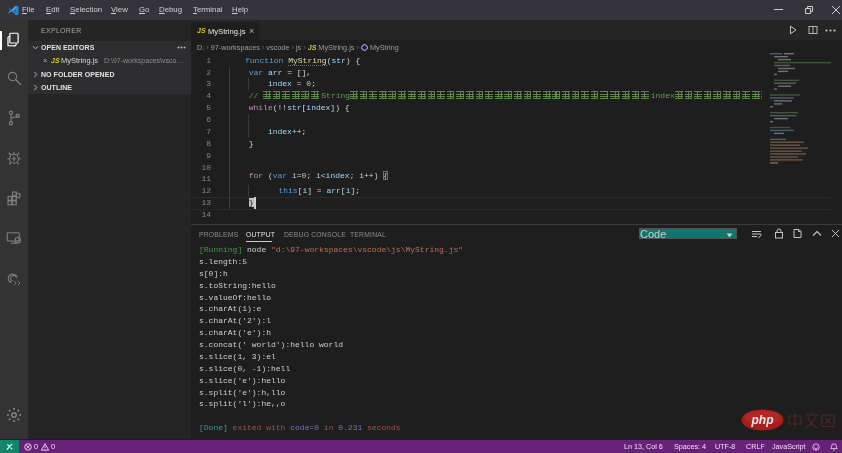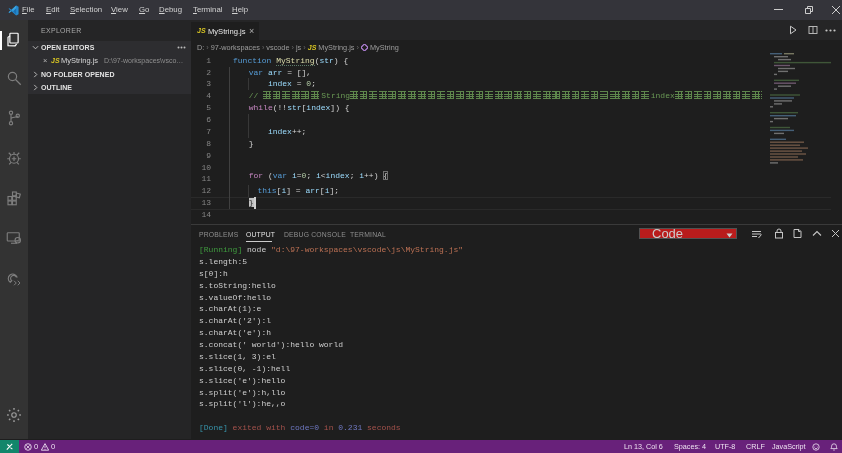--- a/index.html
+++ b/index.html
@@ -178,41 +178,41 @@
           <circle cx="1.5" cy="1.5" r="1.1" fill="#c5c5c5"></circle>
           <circle cx="5.5" cy="1.5" r="1.1" fill="#c5c5c5"></circle>
           <circle cx="9.5" cy="1.5" r="1.1" fill="#c5c5c5"></circle>
         </svg>
   </div>
   <div id="crumbs">D: <span style="color:#6a6a6a">›</span> 97-workspaces <span style="color:#6a6a6a">›</span> vscode <span style="color:#6a6a6a">›</span> js <span style="color:#6a6a6a">›</span> <span class="jsbadge">JS</span> MyString.js <span style="color:#6a6a6a">›</span> <svg width="7" height="7" style="vertical-align:-1px">
           <rect x="1" y="1" width="5" height="5" transform="rotate(45 3.5 3.5)" fill="none" stroke="#b180d7" stroke-width="1.2"></rect>
         </svg> MyString</div>
   <div id="codearea">
         <div class="ln" style="top:0.70px;left:0">1</div>
-        <div class="cl" style="top:0.70px;left:42px"><span class="kb">function</span> <span class="fn" style="border-bottom:1px dotted #5a7a6a">MyString</span>(<span class="vr">str</span>) {</div>
+        <div class="cl" style="top:0.70px;left:54px"><span class="kb">function</span> <span class="fn" style="border-bottom:1px dotted #5a7a6a">MyString</span>(<span class="vr">str</span>) {</div>
         <div class="ln" style="top:12.57px;left:0">2</div>
         <div class="cl" style="top:12.57px;left:38.5px">    <span class="kb">var</span> <span class="vr">arr</span> = [],</div>
         <div class="ln" style="top:24.44px;left:0">3</div>
         <div class="cl" style="top:24.44px;left:38.5px">        <span class="vr">index</span> = <span class="nm">0</span>;</div>
         <div class="ln" style="top:36.31px;left:0">4</div>
         <div class="cl" style="top:36.31px;left:38.5px">    <span class="cm">// <span class="cj" style="width:58.2px"></span>String<span class="cj" style="width:58.2px"></span><span class="cj" style="width:9.7px"></span><span class="cj" style="width:194.0px"></span><span class="cj" style="width:9.7px"></span><span class="cj" style="width:29.1px"></span>index<span class="cj" style="width:87.3px"></span></span></div>
         <div class="ln" style="top:48.18px;left:0">5</div>
         <div class="cl" style="top:48.18px;left:38.5px">    <span class="kp">while</span>(!!<span class="vr">str</span>[<span class="vr">index</span>]) {</div>
         <div class="ln" style="top:60.05px;left:0">6</div>
         <div class="ln" style="top:71.92px;left:0">7</div>
         <div class="cl" style="top:71.92px;left:38.5px">        <span class="vr">index</span>++;</div>
         <div class="ln" style="top:83.79px;left:0">8</div>
         <div class="cl" style="top:83.79px;left:38.5px">    }</div>
         <div class="ln" style="top:95.66px;left:0">9</div>
         <div class="cl" style="top:95.66px;left:38.5px"></div>
         <div class="ln" style="top:107.53px;left:0">10</div>
         <div class="ln" style="top:119.40px;left:0">11</div>
         <div class="cl" style="top:116px;left:38.5px">    <span class="kp">for</span> (<span class="kb">var</span> <span class="vr">i</span>=<span class="nm">0</span>; <span class="vr">i</span>&lt;<span class="vr">index</span>; <span class="vr">i</span>++) <span style="outline:1px solid #707070;outline-offset:-1px">{</span></div>
         <div class="ln" style="top:131.27px;left:0">12</div>
-        <div class="cl" style="top:131.27px;left:28px">        <span class="kb">this</span>[<span class="vr">i</span>] = <span class="vr">arr</span>[<span class="vr">i</span>];</div>
+        <div class="cl" style="top:131.27px;left:49px">        <span class="kb">this</span>[<span class="vr">i</span>] = <span class="vr">arr</span>[<span class="vr">i</span>];</div>
         <div class="ln" style="top:143.14px;left:0">13</div>
         <div class="cl" style="top:143.14px;left:38.5px">    <span style="background:#c2c2c2;color:#2b2b2b">}</span></div>
         <div class="ln" style="top:155.01px;left:0">14</div>
         <div class="cl" style="top:155.01px;left:38.5px"></div>
         <div class="abs" style="left:0;top:142.6px;width:640px;height:1px;background:#2a2a2a"></div>
         <div class="abs" style="left:0;top:154.5px;width:640px;height:1px;background:#2a2a2a"></div>
         <div class="abs" style="left:38px;top:12.6px;width:1px;height:142.4px;background:#404040"></div>
         <div class="abs" style="left:57.2px;top:24.44px;width:1px;height:11.87px;background:#383838"></div>
         <div class="abs" style="left:57.2px;top:60.05px;width:1px;height:11.87px;background:#383838"></div>
         <div class="abs" style="left:57.2px;top:71.92px;width:1px;height:11.87px;background:#383838"></div>
@@ -256,21 +256,21 @@
         <rect x="0" y="109.2" width="8" height="1.4" fill="#bbb" opacity="0.52"></rect>
       </svg>
 </div>
 
 <div id="panel">
   <span class="ptab" style="left:8px">PROBLEMS</span>
   <span class="ptab" style="left:55px;color:#e7e7e7">OUTPUT</span>
   <div class="abs" style="left:55px;top:16px;width:26px;height:1px;background:#cccccc"></div>
   <span class="ptab" style="left:93px">DEBUG CONSOLE</span>
   <span class="ptab" style="left:159px">TERMINAL</span>
-  <div class="abs" style="left:448px;top:3px;width:98px;height:11px;background:#b91c1c;border:1px solid #515151;font-size:13px;color:#cccccc;line-height:10px;padding-left:12px">Code<svg style="position:absolute;right:3px;top:3.5px" width="7" height="5">
+  <div class="abs" style="left:448px;top:3px;width:98px;height:11px;background:#0f766e;border:1px solid #515151;font-size:11px;color:#cccccc;line-height:10px;padding-left:0">Code<svg style="position:absolute;right:3px;top:3.5px" width="7" height="5">
           <path d="M0.5 0.5 L6.5 0.5 L3.5 4.5 Z" fill="#cccccc"></path>
         </svg></div>
   <svg class="abs" style="left:560px;top:4px" width="11" height="10" viewBox="0 0 11 10">
         <path stroke="#c5c5c5" fill="none" d="M1 2.5h9M1 5h9M1 7.5h5"></path>
         <path stroke="#c5c5c5" d="M7.5 9 10.5 5.5"></path>
       </svg>
   <svg class="abs" style="left:583px;top:3px" width="10" height="11" viewBox="0 0 10 11">
         <rect x="1.5" y="4.5" width="7" height="5.5" fill="none" stroke="#c5c5c5"></rect>
         <path d="M3 4.5V3a2 2 0 0 1 4 0v1.5" fill="none" stroke="#c5c5c5"></path>
       </svg>
@@ -325,14 +325,26 @@
         <circle cx="5" cy="5" r="4" fill="none" stroke="#efe3f2"></circle>
         <path fill="none" stroke="#efe3f2" d="M3 5.6c.5 1 1.2 1.6 2 1.6s1.5-.6 2-1.6"></path>
         <circle cx="3.6" cy="3.8" r=".5" fill="#efe3f2"></circle>
         <circle cx="6.4" cy="3.8" r=".5" fill="#efe3f2"></circle>
       </svg>
   <svg class="abs" style="left:830px;top:2.5px" width="8" height="8" viewBox="0 0 10 10">
         <path fill="none" stroke="#efe3f2" d="M5 1a3 3 0 0 1 3 3c0 2 .7 2.8 1 3H1c.3-.2 1-1 1-3a3 3 0 0 1 3-3zM4 8.5a1.2 1.2 0 0 0 2 0"></path>
       </svg>
 </div>
 
+<div class="abs" style="left:741px;top:409px">
+  <svg width="95" height="24">
+    <ellipse cx="21.5" cy="11" rx="21" ry="10.5" fill="#a71d1d"></ellipse>
+    <ellipse cx="21.5" cy="8.5" rx="18" ry="7" fill="#bb2f2a" opacity="0.55"></ellipse>
+    <text x="21.5" y="15" text-anchor="middle" font-family="Liberation Sans, sans-serif" font-style="italic" font-weight="bold" font-size="12" fill="#e8e8e8">php</text>
+    <g stroke="#4e2823" stroke-width="1.2" fill="none">
+      <path d="M48 7 h12 v8 h-12 z M54 3.5 v16"></path>
+      <path d="M70.5 3.5 v2.5 M64 6 h13 M74.5 7.5 c-2.5 6 -6.5 10 -10.5 11.5 M66.5 7.5 c2 6 6 10 10.5 11.5"></path>
+      <path d="M81 6 h12 v11.5 h-12 M81 6 v11.5 M84.5 9 l5 5.5 M89.5 9 l-5 5.5"></path>
+    </g>
+  </svg>
+</div>
 
 </div>
 
 </body></html>

